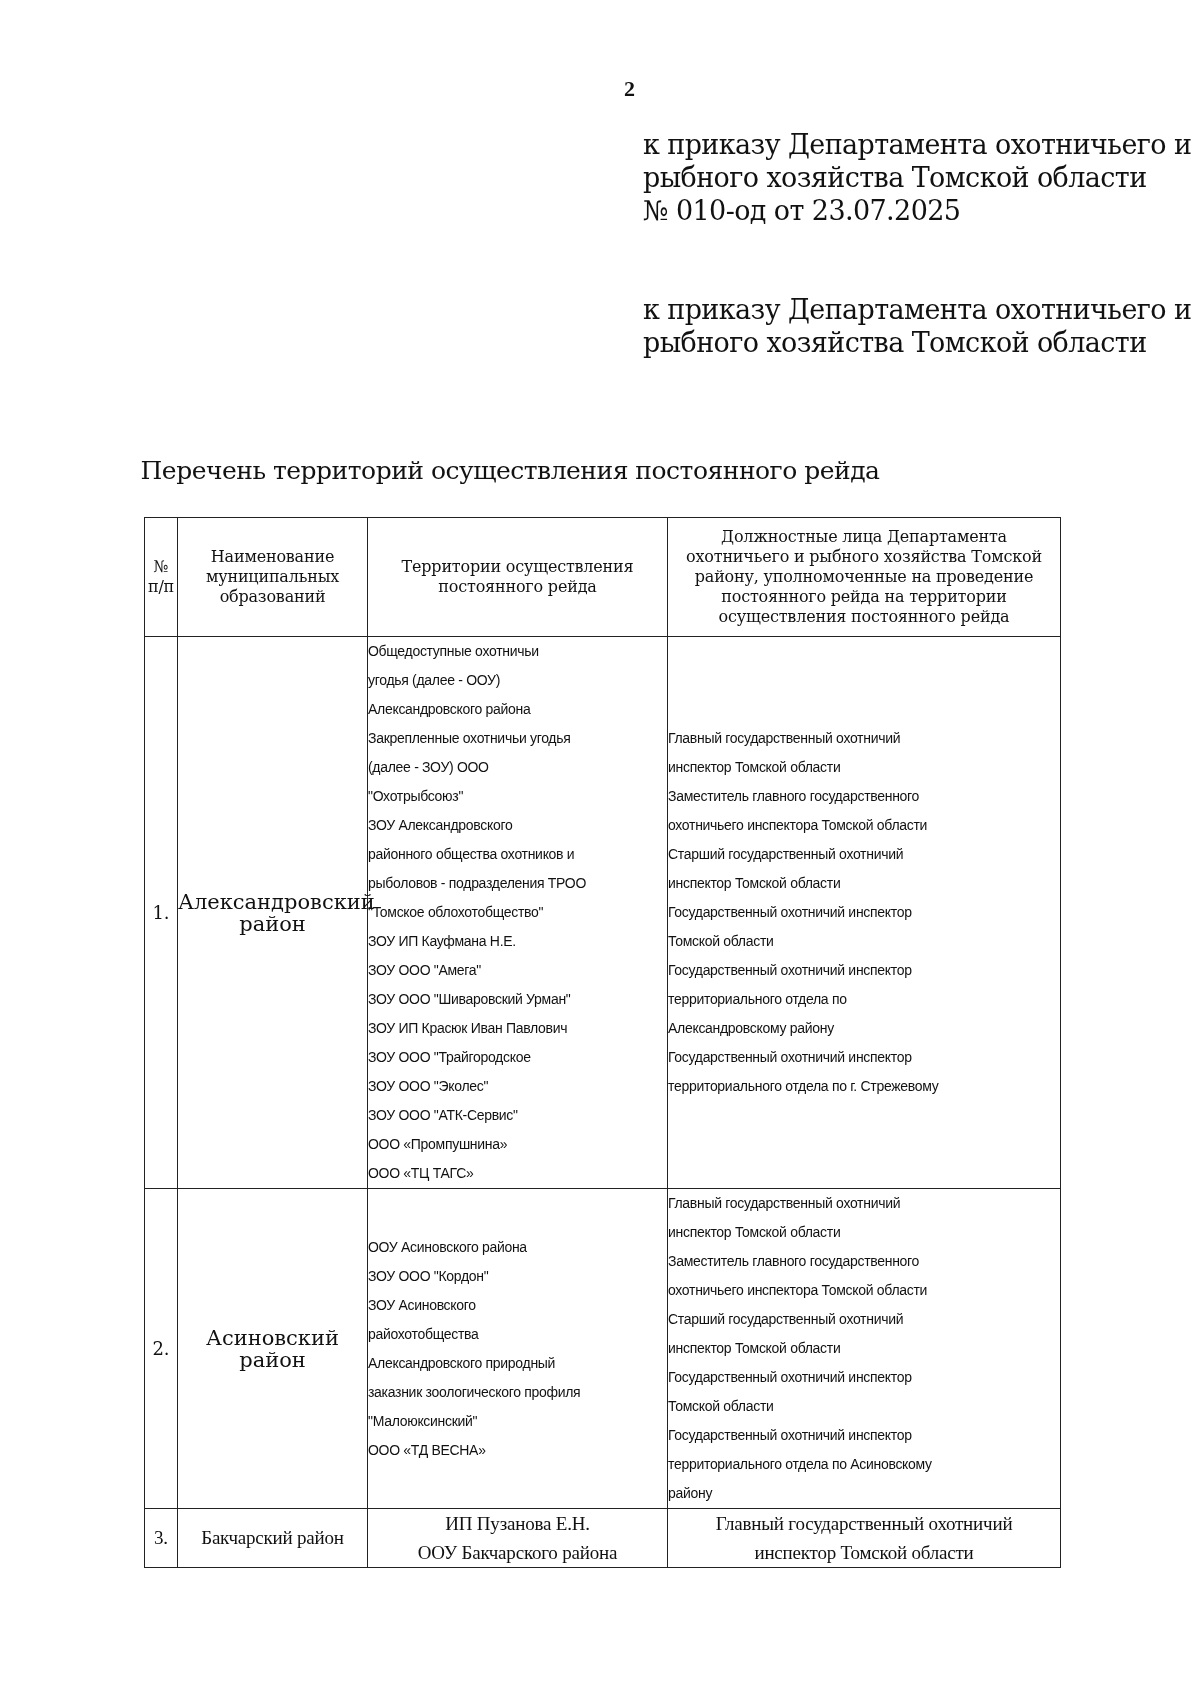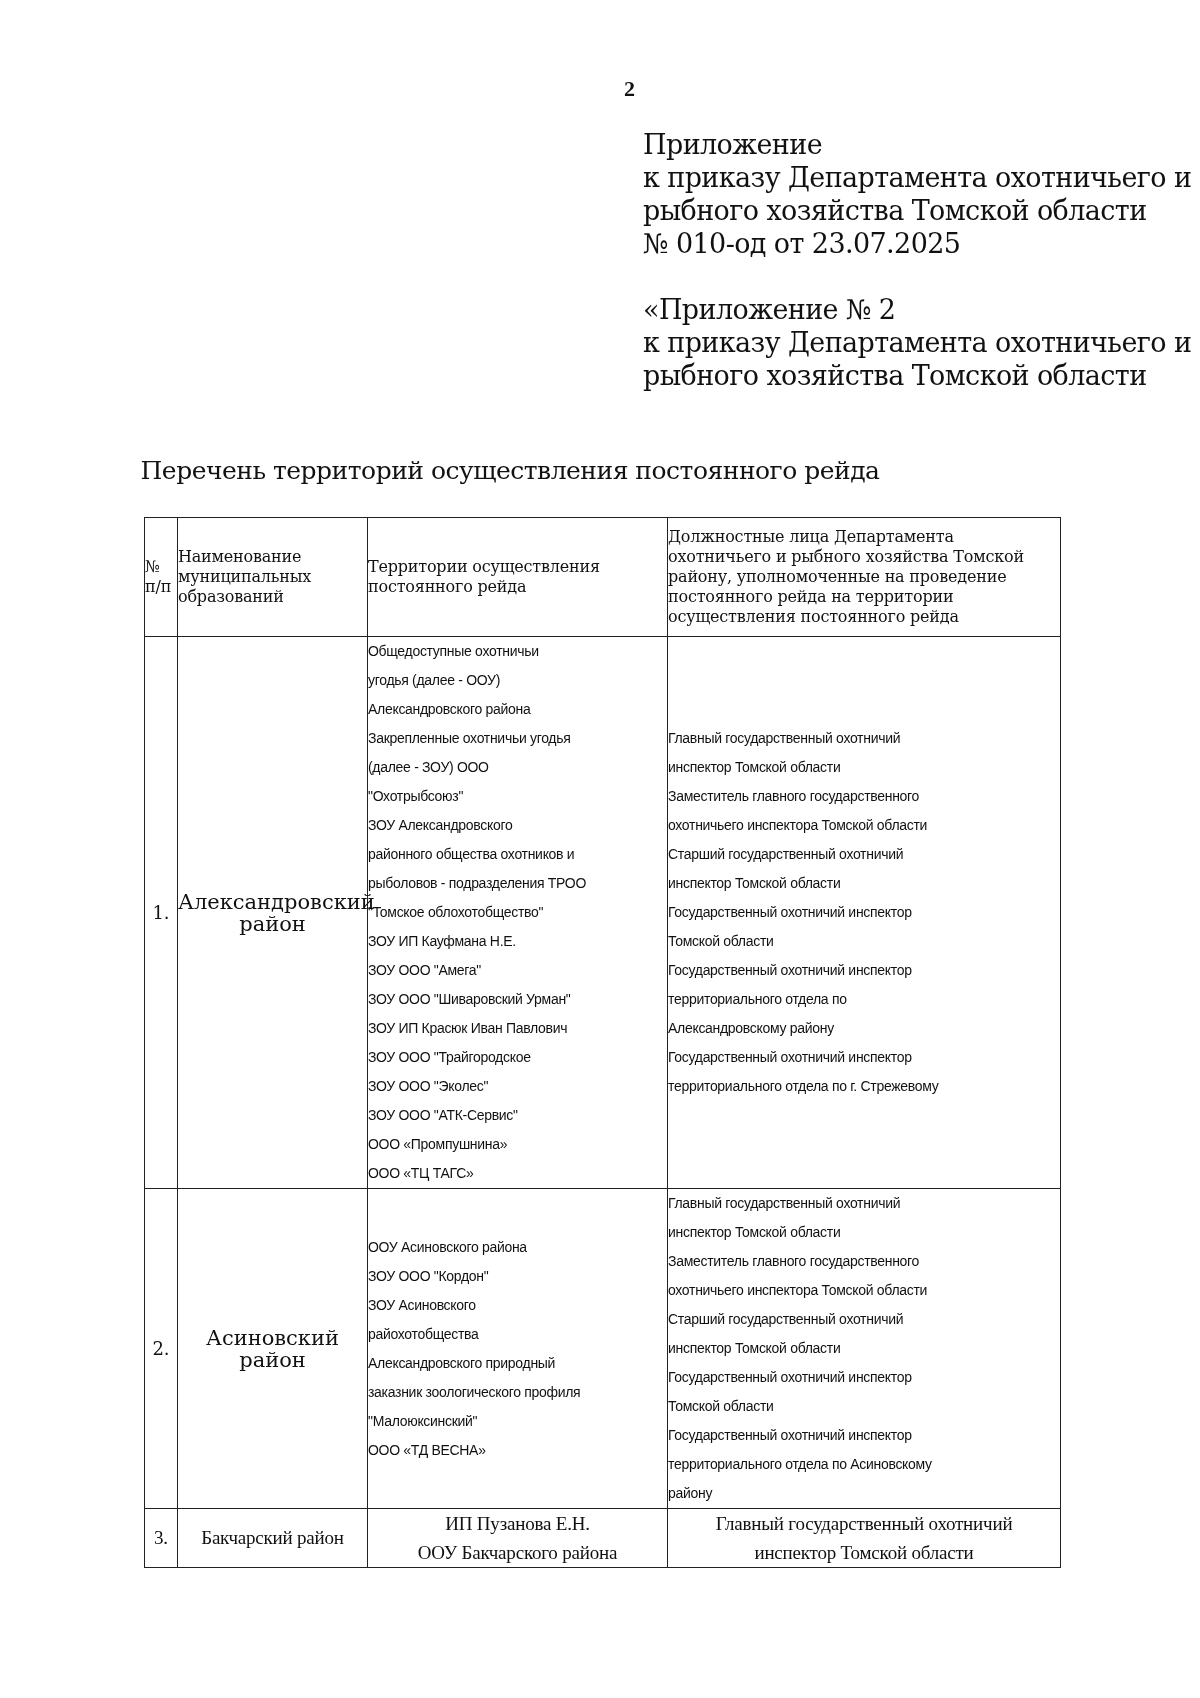--- a/index.html
+++ b/index.html
@@ -24,21 +24,21 @@
     table.raid {
       position: absolute; left: 144px; top: 517px;
       border-collapse: collapse; table-layout: fixed;
       width: 916px;
     }
     table.raid td, table.raid th {
       border: 1.5px solid #222; padding: 0; vertical-align: middle;
       font-weight: normal;
     }
     table.raid th {
-      font-size: 16px; line-height: 20px; text-align: left; height: 118px;
+      font-size: 16px; line-height: 20px; text-align: center; height: 118px;
       font-family: "DejaVu Serif", serif; letter-spacing: -0.2px;
     }
     .col-num { width: 33px; }
     .col-mun { width: 190px; }
     .col-ter { width: 300px; }
     .col-off { width: 393px; }
     td.num { text-align: center; font-size: 18px; font-family: "DejaVu Serif", serif; }
     td.mun { text-align: center; font-size: 21px; line-height: 22px; font-family: "DejaVu Serif", serif; padding: 0 6px; }
     td.list { font-size: 14px; line-height: 29px; padding-left: 2px; font-family: Liberation Sans, sans-serif; letter-spacing: -0.3px; }
     td.list div { white-space: nowrap; }
@@ -47,28 +47,26 @@
     .row-3 td { height: 58px; }
     .row-3 td.num, .row-3 td.mun, .row-3 td.list { font-family: "Liberation Serif", serif; font-size: 19px; letter-spacing: -0.2px; }
     .row-3 td.list { line-height: 29px; text-align: center; }
   </style>
 </head>
 <body>
 
 <div class="page-number">2</div>
 
 <div class="appendix appendix-1">
-  <div>Приложение</div>
   <div>к приказу Департамента охотничьего и</div>
   <div>рыбного хозяйства Томской области</div>
   <div>№ 010-од от 23.07.2025</div>
 </div>
 
 <div class="appendix appendix-2">
-  <div>«Приложение № 2</div>
   <div>к приказу Департамента охотничьего и</div>
   <div>рыбного хозяйства Томской области</div>
 </div>
 
 <div class="title">Перечень территорий осуществления постоянного рейда</div>
 
 <table class="raid">
   <colgroup>
     <col class="col-num">
       <col class="col-mun">

